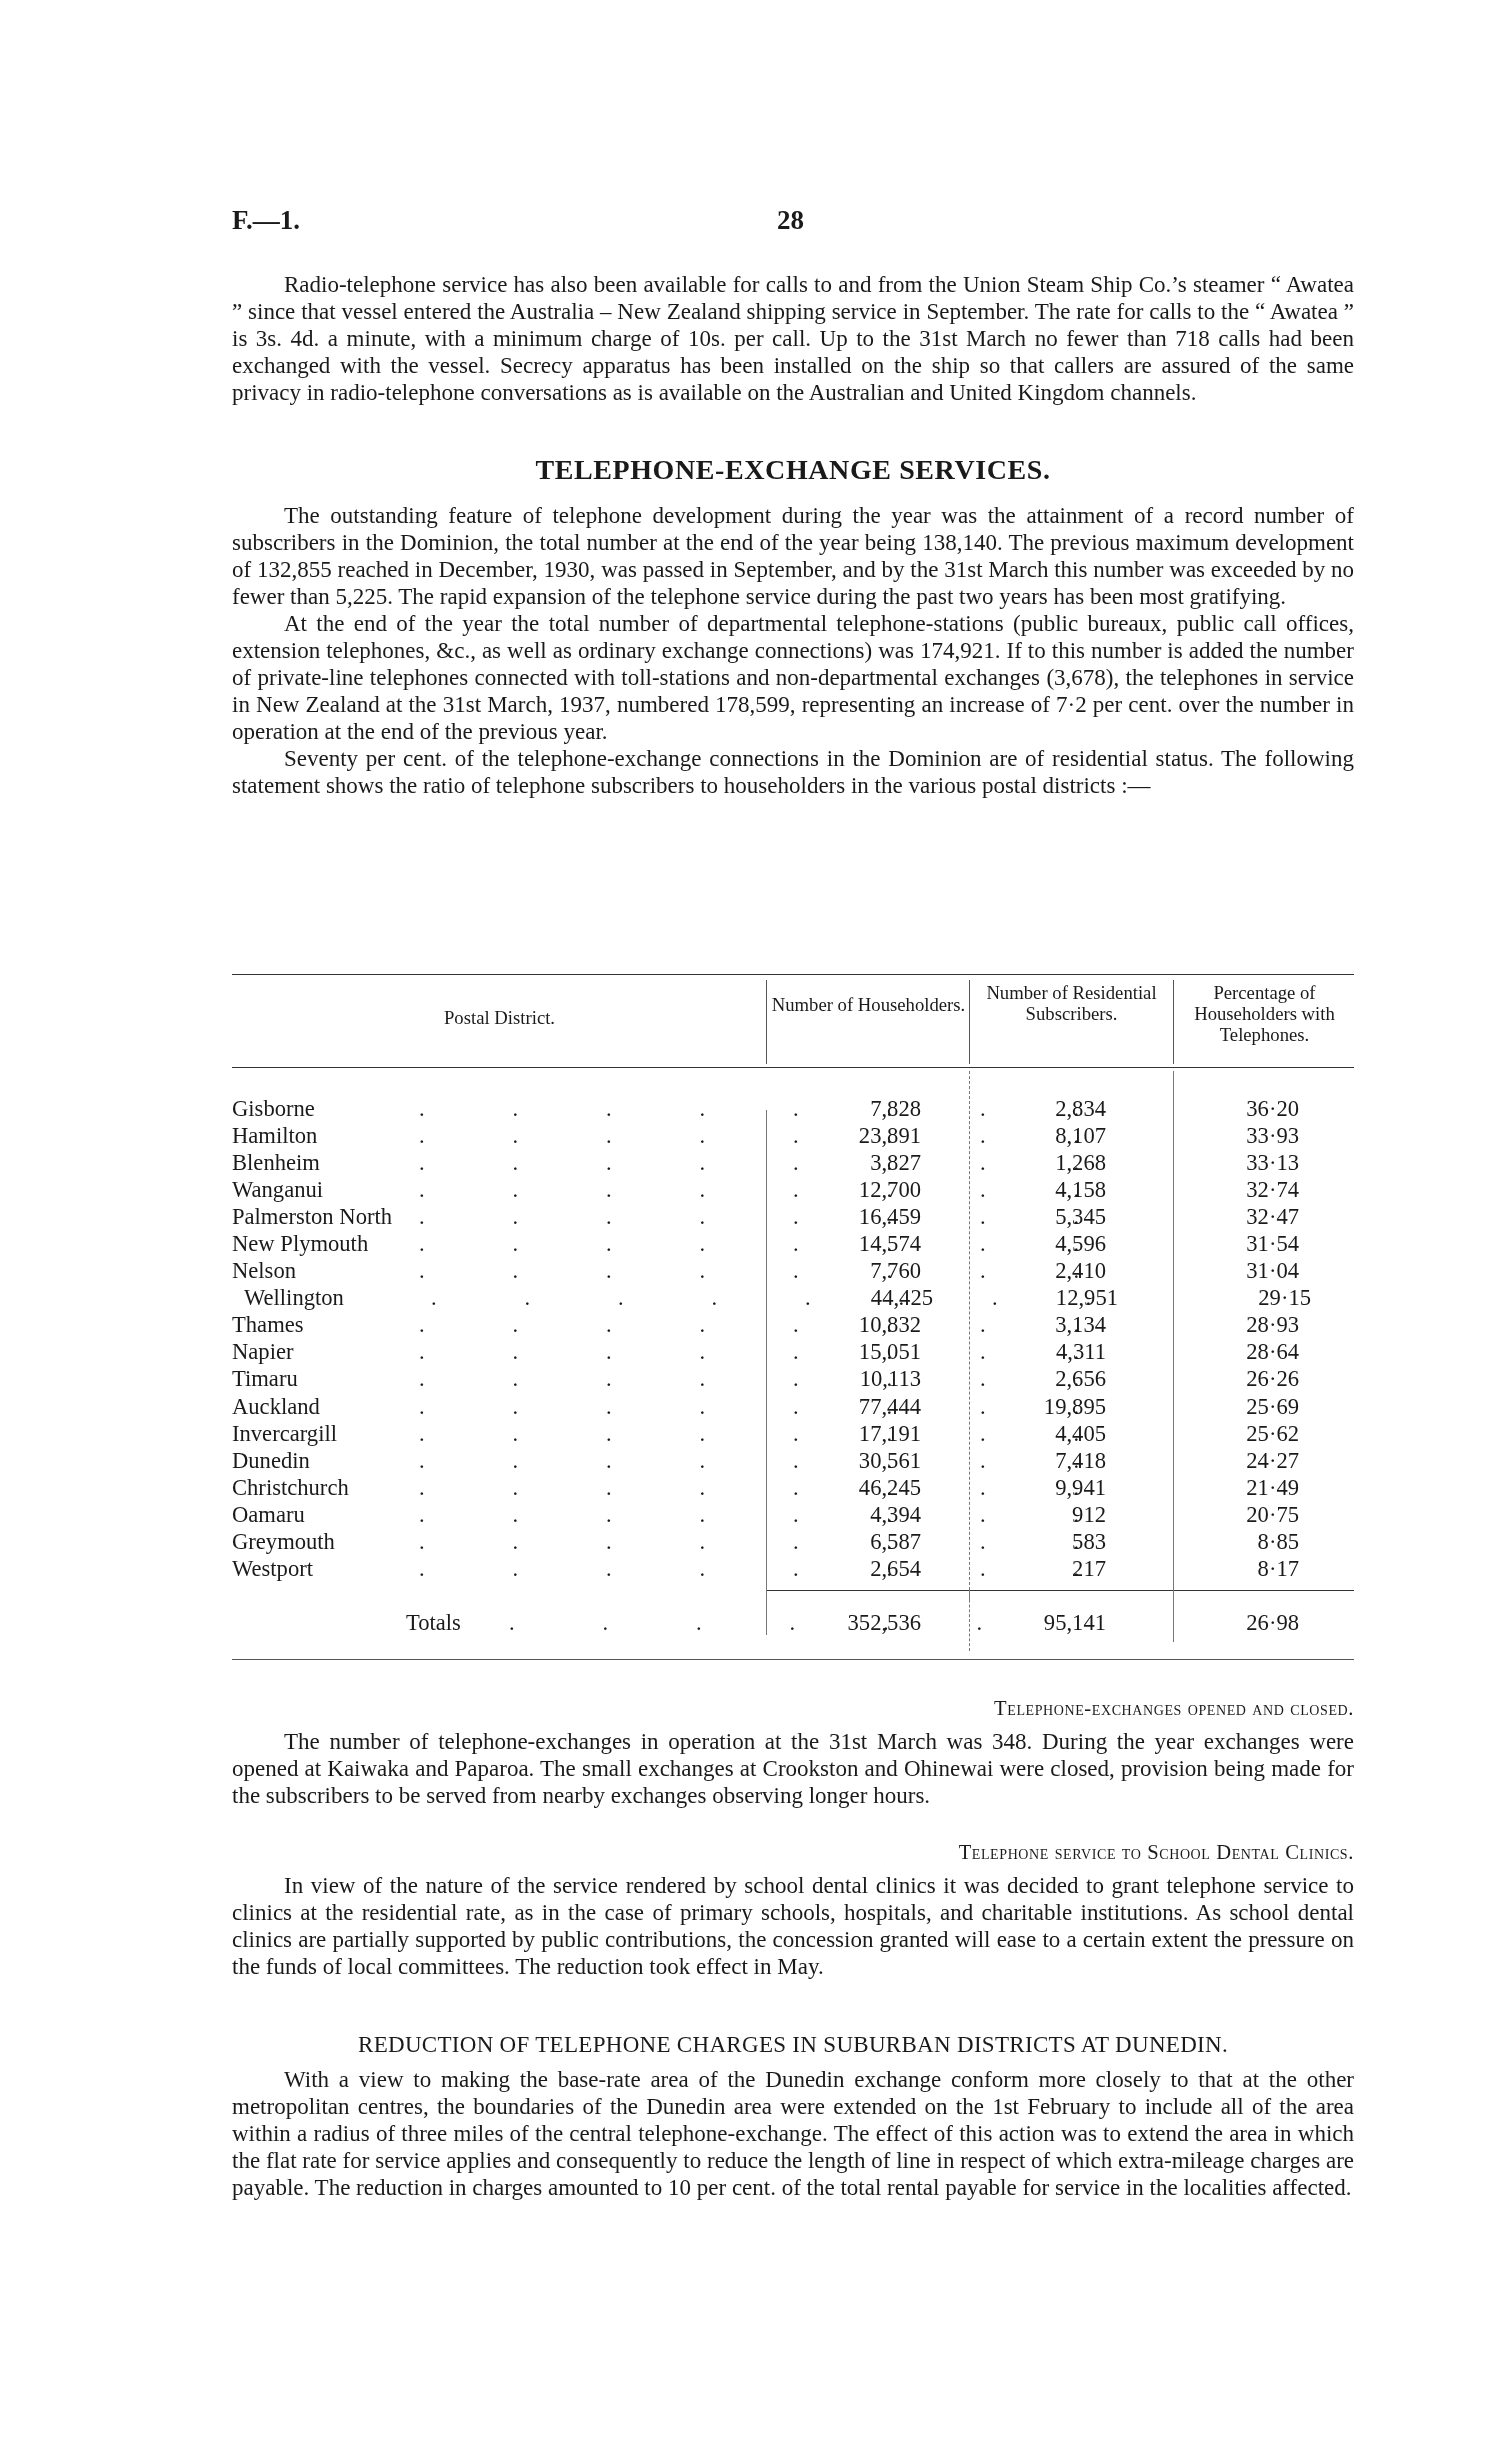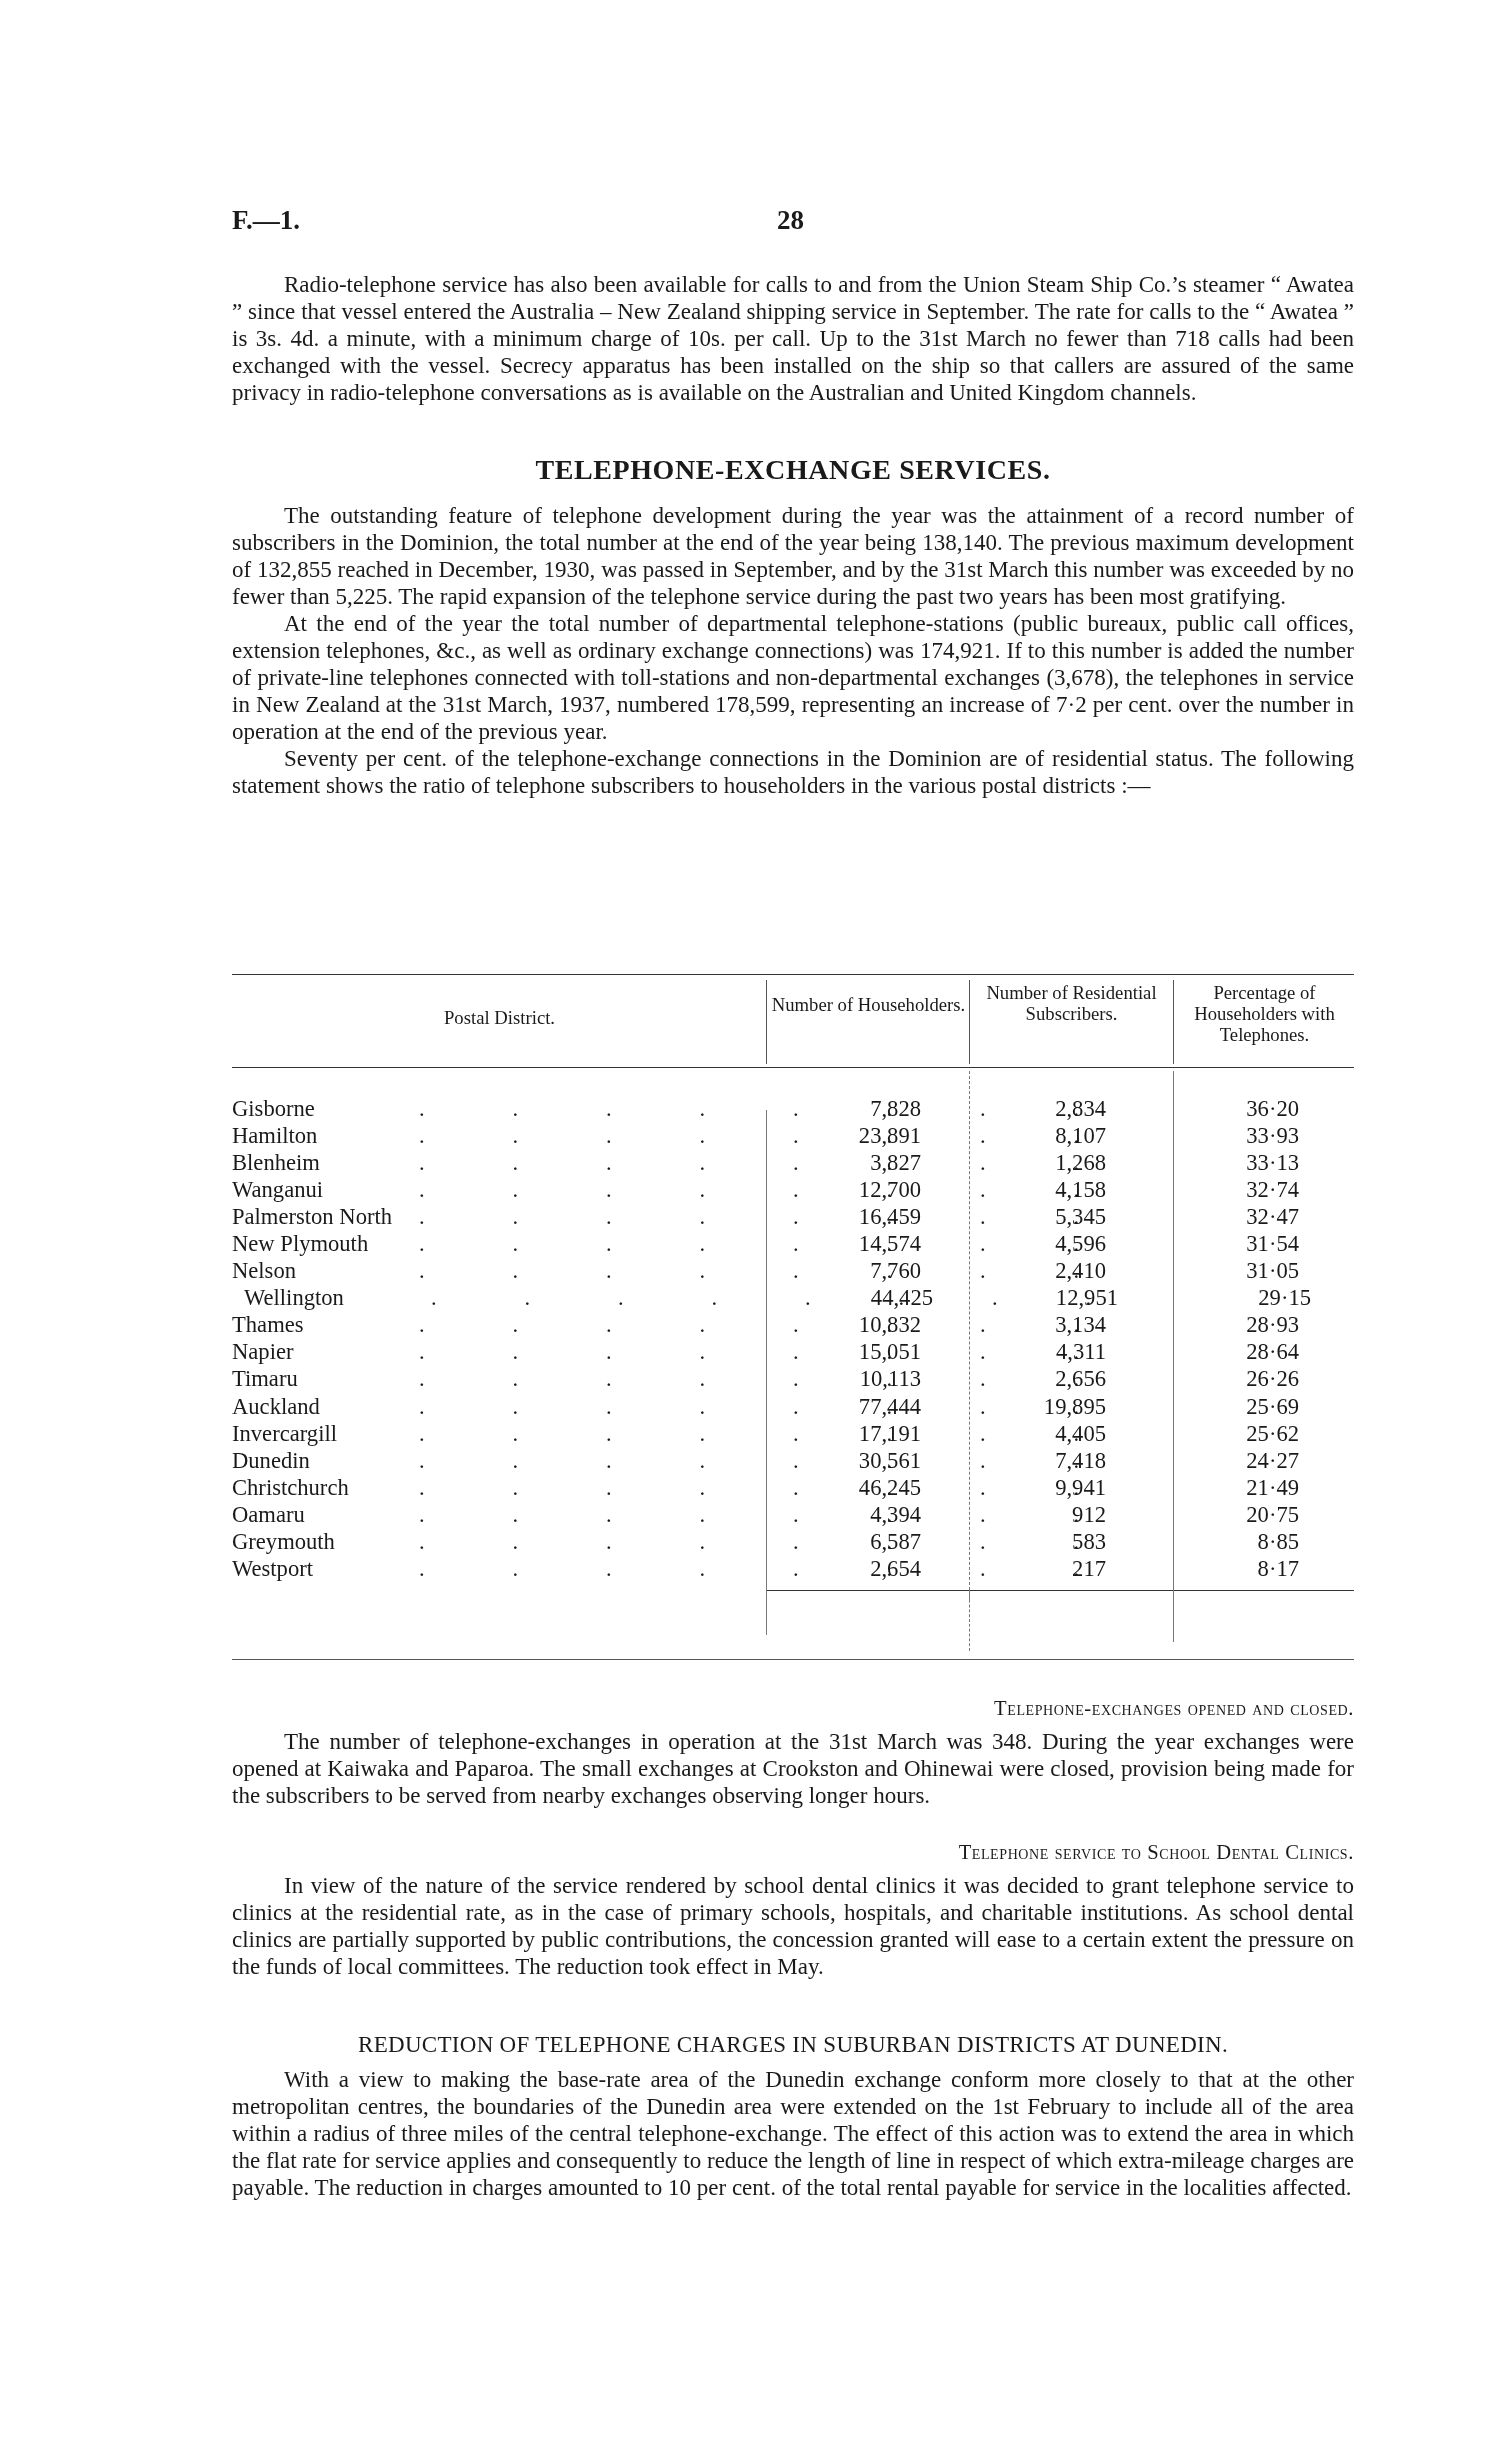--- a/index.html
+++ b/index.html
@@ -116,21 +116,21 @@
       <span class="dots">. .    . .    . .    . .</span>
       <span class="num n1">14,574</span>
       <span class="num n2">4,596</span>
       <span class="num n3">31·54</span>
     </div>
     <div class="trow" style="top:290px;">
       <span class="name">Nelson</span>
       <span class="dots">. .    . .    . .    . .</span>
       <span class="num n1">7,760</span>
       <span class="num n2">2,410</span>
-      <span class="num n3">31·05</span>
+      <span class="num n3">31·04</span>
     </div>
     <div class="trow" style="top:317px;margin-left:12px;">
       <span class="name">Wellington</span>
       <span class="dots">. .    . .    . .    . .</span>
       <span class="num n1">44,425</span>
       <span class="num n2">12,951</span>
       <span class="num n3">29·15</span>
     </div>
     <div class="trow" style="top:344px;">
       <span class="name">Thames</span>
@@ -201,20 +201,27 @@
       <span class="num n1">2,654</span>
       <span class="num n2">217</span>
       <span class="num n3">8·17</span>
     </div>
 
     <div class="rule" style="top:622px; left:534px; width:588px;"></div>
     <div class="vline" style="left:534px; top:622px; height:45px; border-left:0.6px solid #777;"></div>
     <div class="vline" style="left:737px; top:622px; height:61px; border-left:0.6px dashed #777;"></div>
     <div class="vline" style="left:941px; top:622px; height:52px; border-left:0.6px solid #777;"></div>
 
+    <div class="trow totals" style="top:642px;">
+      <span class="name">Totals</span>
+      <span class="dots" style="left:277px;">. .    . .    . .</span>
+      <span class="num n1">352,536</span>
+      <span class="num n2">95,141</span>
+      <span class="num n3">26·98</span>
+    </div>
     <div class="rule" style="top:691px; border-top:0.6px solid #555;"></div>
   </div>
 
   <div id="sec2-title">
     <h3 class="sub">Telephone-exchanges opened and closed.</h3>
   </div>
   <div id="sec2-body">
     <p class="para">The number of telephone-exchanges in operation at the 31st March was 348. During the year exchanges were opened at Kaiwaka and Paparoa. The small exchanges at Crookston and Ohinewai were closed, provision being made for the subscribers to be served from nearby exchanges observing longer hours.</p>
   </div>
 

